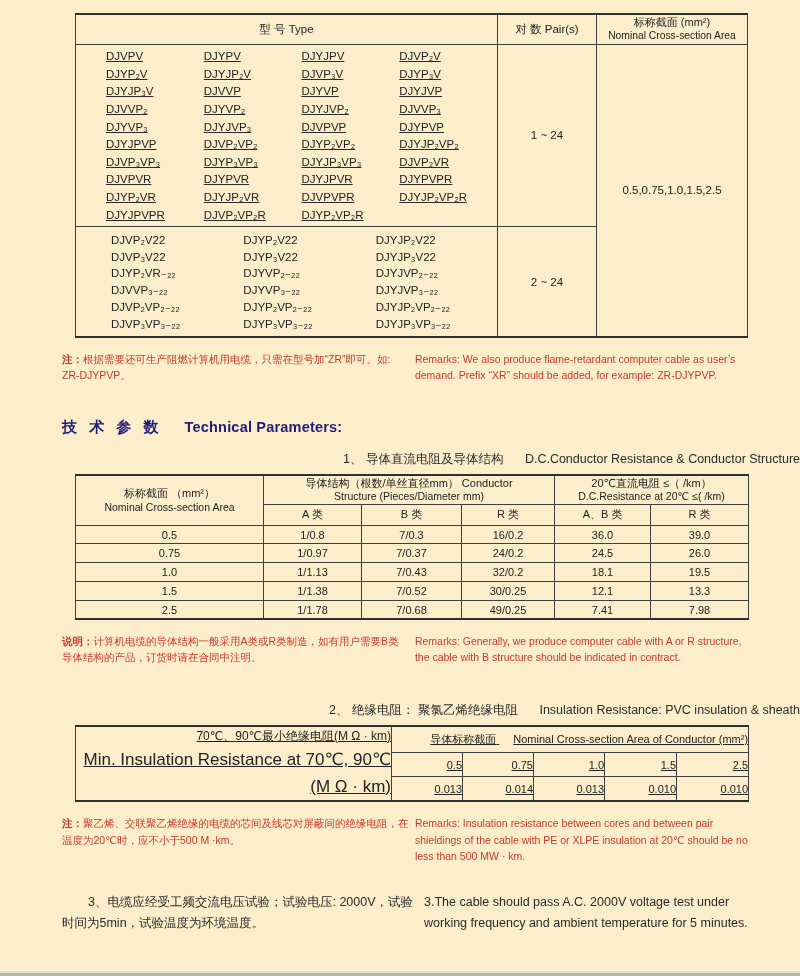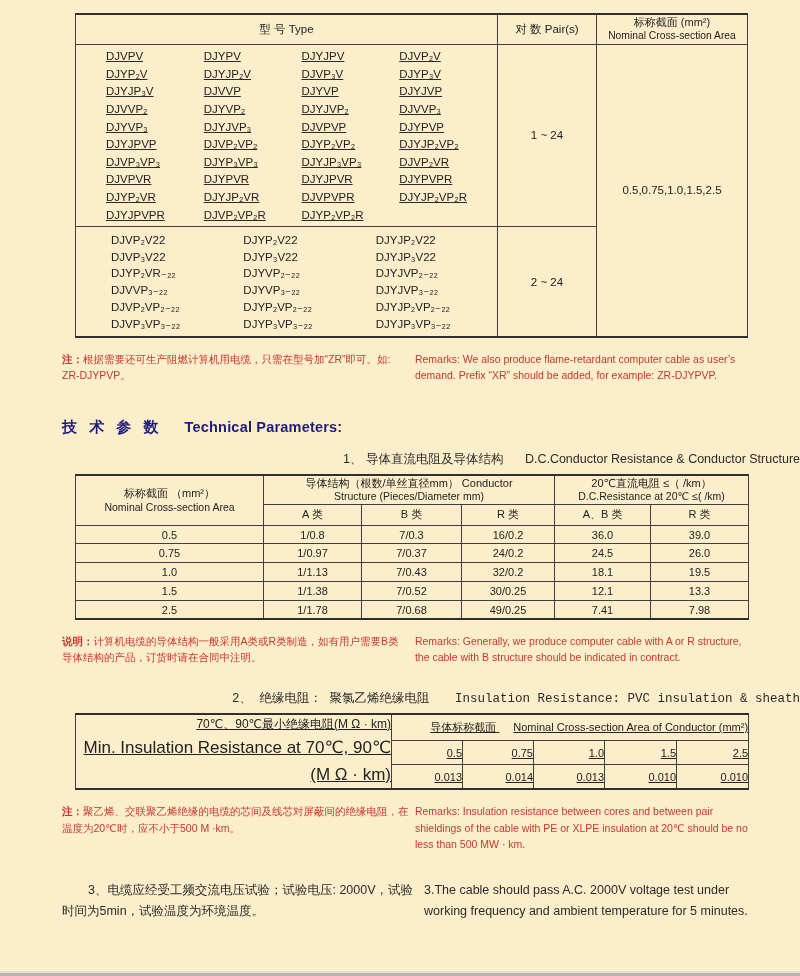--- a/index.html
+++ b/index.html
@@ -36,21 +36,21 @@
   .pairs-cell { text-align: center; font-size: 11.5px; color: #222; }
   .area-cell  { text-align: center; font-size: 11.5px; color: #222; }
   
   .note { display: flex; margin: 13px 50px 0 62px; color: #c8382e; font-size: 10.5px; line-height: 1.55; }
   .note .zh { width: 356px; }
   .note .zh .lbl { font-weight: bold; }
   .note .en { margin-left: auto; width: 338px; }
   
   .item-label { margin: 14px 0 0 64px; font-size: 12.5px; color: #2b2b2b; text-align: right; }
   .item-label .en { margin-left: 18px; }
-  .item2-label { margin-top: 24px; font-family: Liberation Mono, monospace; }
+  .item2-label { margin-top: 36px; }
   
   .tech-table { width: 673px; margin: 6px 0 0 75px; border-top: 2px solid #2f2f2f; border-bottom: 2px solid #2f2f2f; }
   .tech-table td { border: 1px solid #3f3f3f; text-align: center; vertical-align: middle; font-size: 11px; color: #222; }
   .tech-table .h1 td { height: 27px; line-height: 1.3; }
   .tech-table .h1 .l2 { font-size: 10.5px; }
   .tech-table .h2 td { height: 21px; }
   .tech-table tbody td { height: 18.8px; border-top-width: 1.5px; }
   
   .ins-table { width: 673px; margin: 6px 0 0 75px; border-top: 2px solid #2f2f2f; border-bottom: 2px solid #2f2f2f; }
   .ins-table td { border: 1px solid #3f3f3f; text-align: right; vertical-align: middle; color: #222; text-decoration: underline; }

